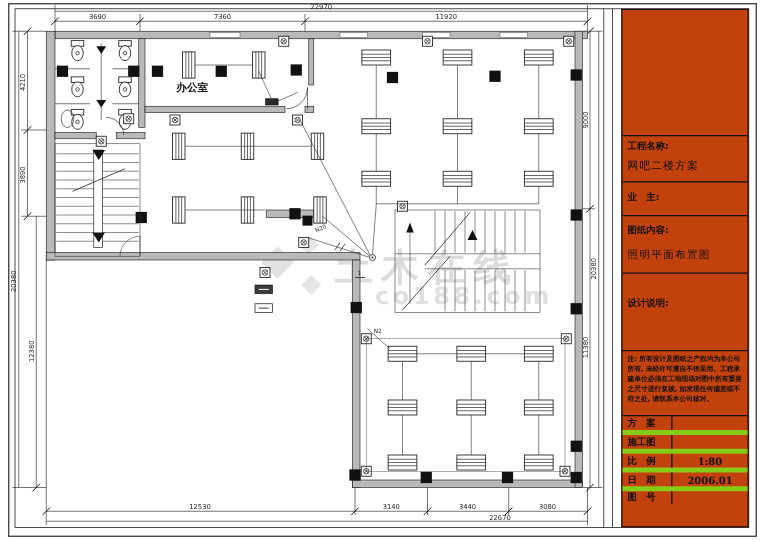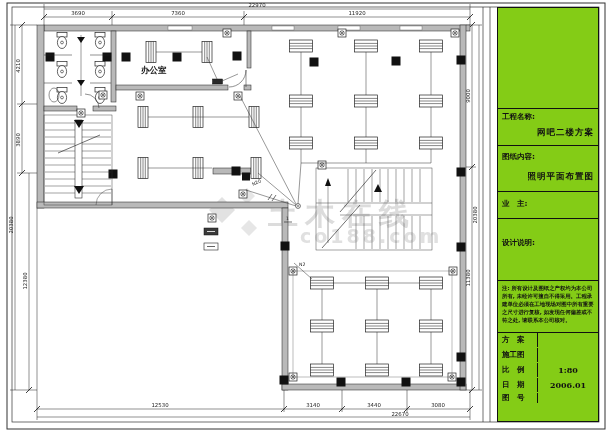--- a/index.html
+++ b/index.html
@@ -7,27 +7,27 @@
          font-family:"DejaVu Sans",sans-serif;}
   svg text{font-family:"DejaVu Sans",sans-serif;}
   .dim{font-size:5.4px;fill:#222;}
   .wirelbl{font-size:4.6px;fill:#222;}
   .roomlbl{font-size:8.5px;fill:#111;font-weight:bold;}
   .wm1{font-size:30px;font-weight:bold;fill:#dcdcdc;letter-spacing:7px;}
   .wm2{font-size:19px;font-weight:bold;fill:#e0e0e0;letter-spacing:3px;}
 
   
   .tb{position:absolute;left:497px;top:7px;width:102px;height:415px;
-      border:1px solid #111;box-sizing:border-box;background:#84cc16;font-family:"DejaVu Sans",sans-serif;color:#111;}
+      border:1px solid #111;box-sizing:border-box;background:#c2410c;font-family:"DejaVu Sans",sans-serif;color:#111;}
   .tb-cell{box-sizing:border-box;border-bottom:1px solid #111;padding:3px 4px;overflow:hidden;}
   .tb-cell:last-child{border-bottom:none;}
   .tb-label{font-size:7.5px;font-weight:bold;}
-  .tb-big{font-size:8.5px;font-weight:bold;text-align:right;margin-top:5px;letter-spacing:1px;}
+  .tb-big{font-size:8.5px;font-weight:normal;text-align:left;margin-top:5px;letter-spacing:1px;}
   .tb-note{font-size:5.4px;line-height:8px;font-weight:bold;}
-  .tb-row{display:flex;box-sizing:border-box;border-bottom:1px solid #84cc16;height:15px;}
+  .tb-row{display:flex;box-sizing:border-box;border-bottom:4px solid #84cc16;height:15px;}
   .tb-row:last-child{border-bottom:none;flex-direction:column;}
   .tb-row .lab{width:40px;box-sizing:border-box;border-right:1px solid #111;
                font-size:7.5px;font-weight:bold;display:flex;align-items:center;padding-left:4px;}
   .tb-row .val{flex:1;display:flex;align-items:center;justify-content:center;
                font-size:8px;font-weight:bold;font-family:"DejaVu Serif",serif;}
 </style>
 </head>
 <body>
 
 <div class="sheet">
@@ -363,26 +363,26 @@
   </g>
 </svg>
 
 
 <div class="tb">
   <div class="tb-cell" style="height:101px"></div>
   <div class="tb-cell" style="height:37px">
     <div class="tb-label">工程名称:</div>
     <div class="tb-big">网吧二楼方案</div>
   </div>
+  <div class="tb-cell" style="height:27px">
+    <div class="tb-label" style="margin-top:4px">业　主:</div>
+  </div>
   <div class="tb-cell" style="height:46px">
     <div class="tb-label" style="margin-top:3px">图纸内容:</div>
     <div class="tb-big" style="margin-top:9px">照明平面布置图</div>
-  </div>
-  <div class="tb-cell" style="height:27px">
-    <div class="tb-label" style="margin-top:4px">业　主:</div>
   </div>
   <div class="tb-cell" style="height:62px">
     <div class="tb-label" style="margin-top:16px">设计说明:</div>
   </div>
   <div class="tb-cell tb-note" style="height:52px">注: 所有设计及图纸之产权均为本公司所有, 未经许可擅自不得采用。工程承建单位必须在工地现场对图中所有重要之尺寸进行复核, 如发现任何偏差或不符之处, 请联系本公司核对。</div>
   <div class="tb-row">
     <div class="lab">方　案</div>
     <div class="val"></div>
   </div>
   <div class="tb-row">

